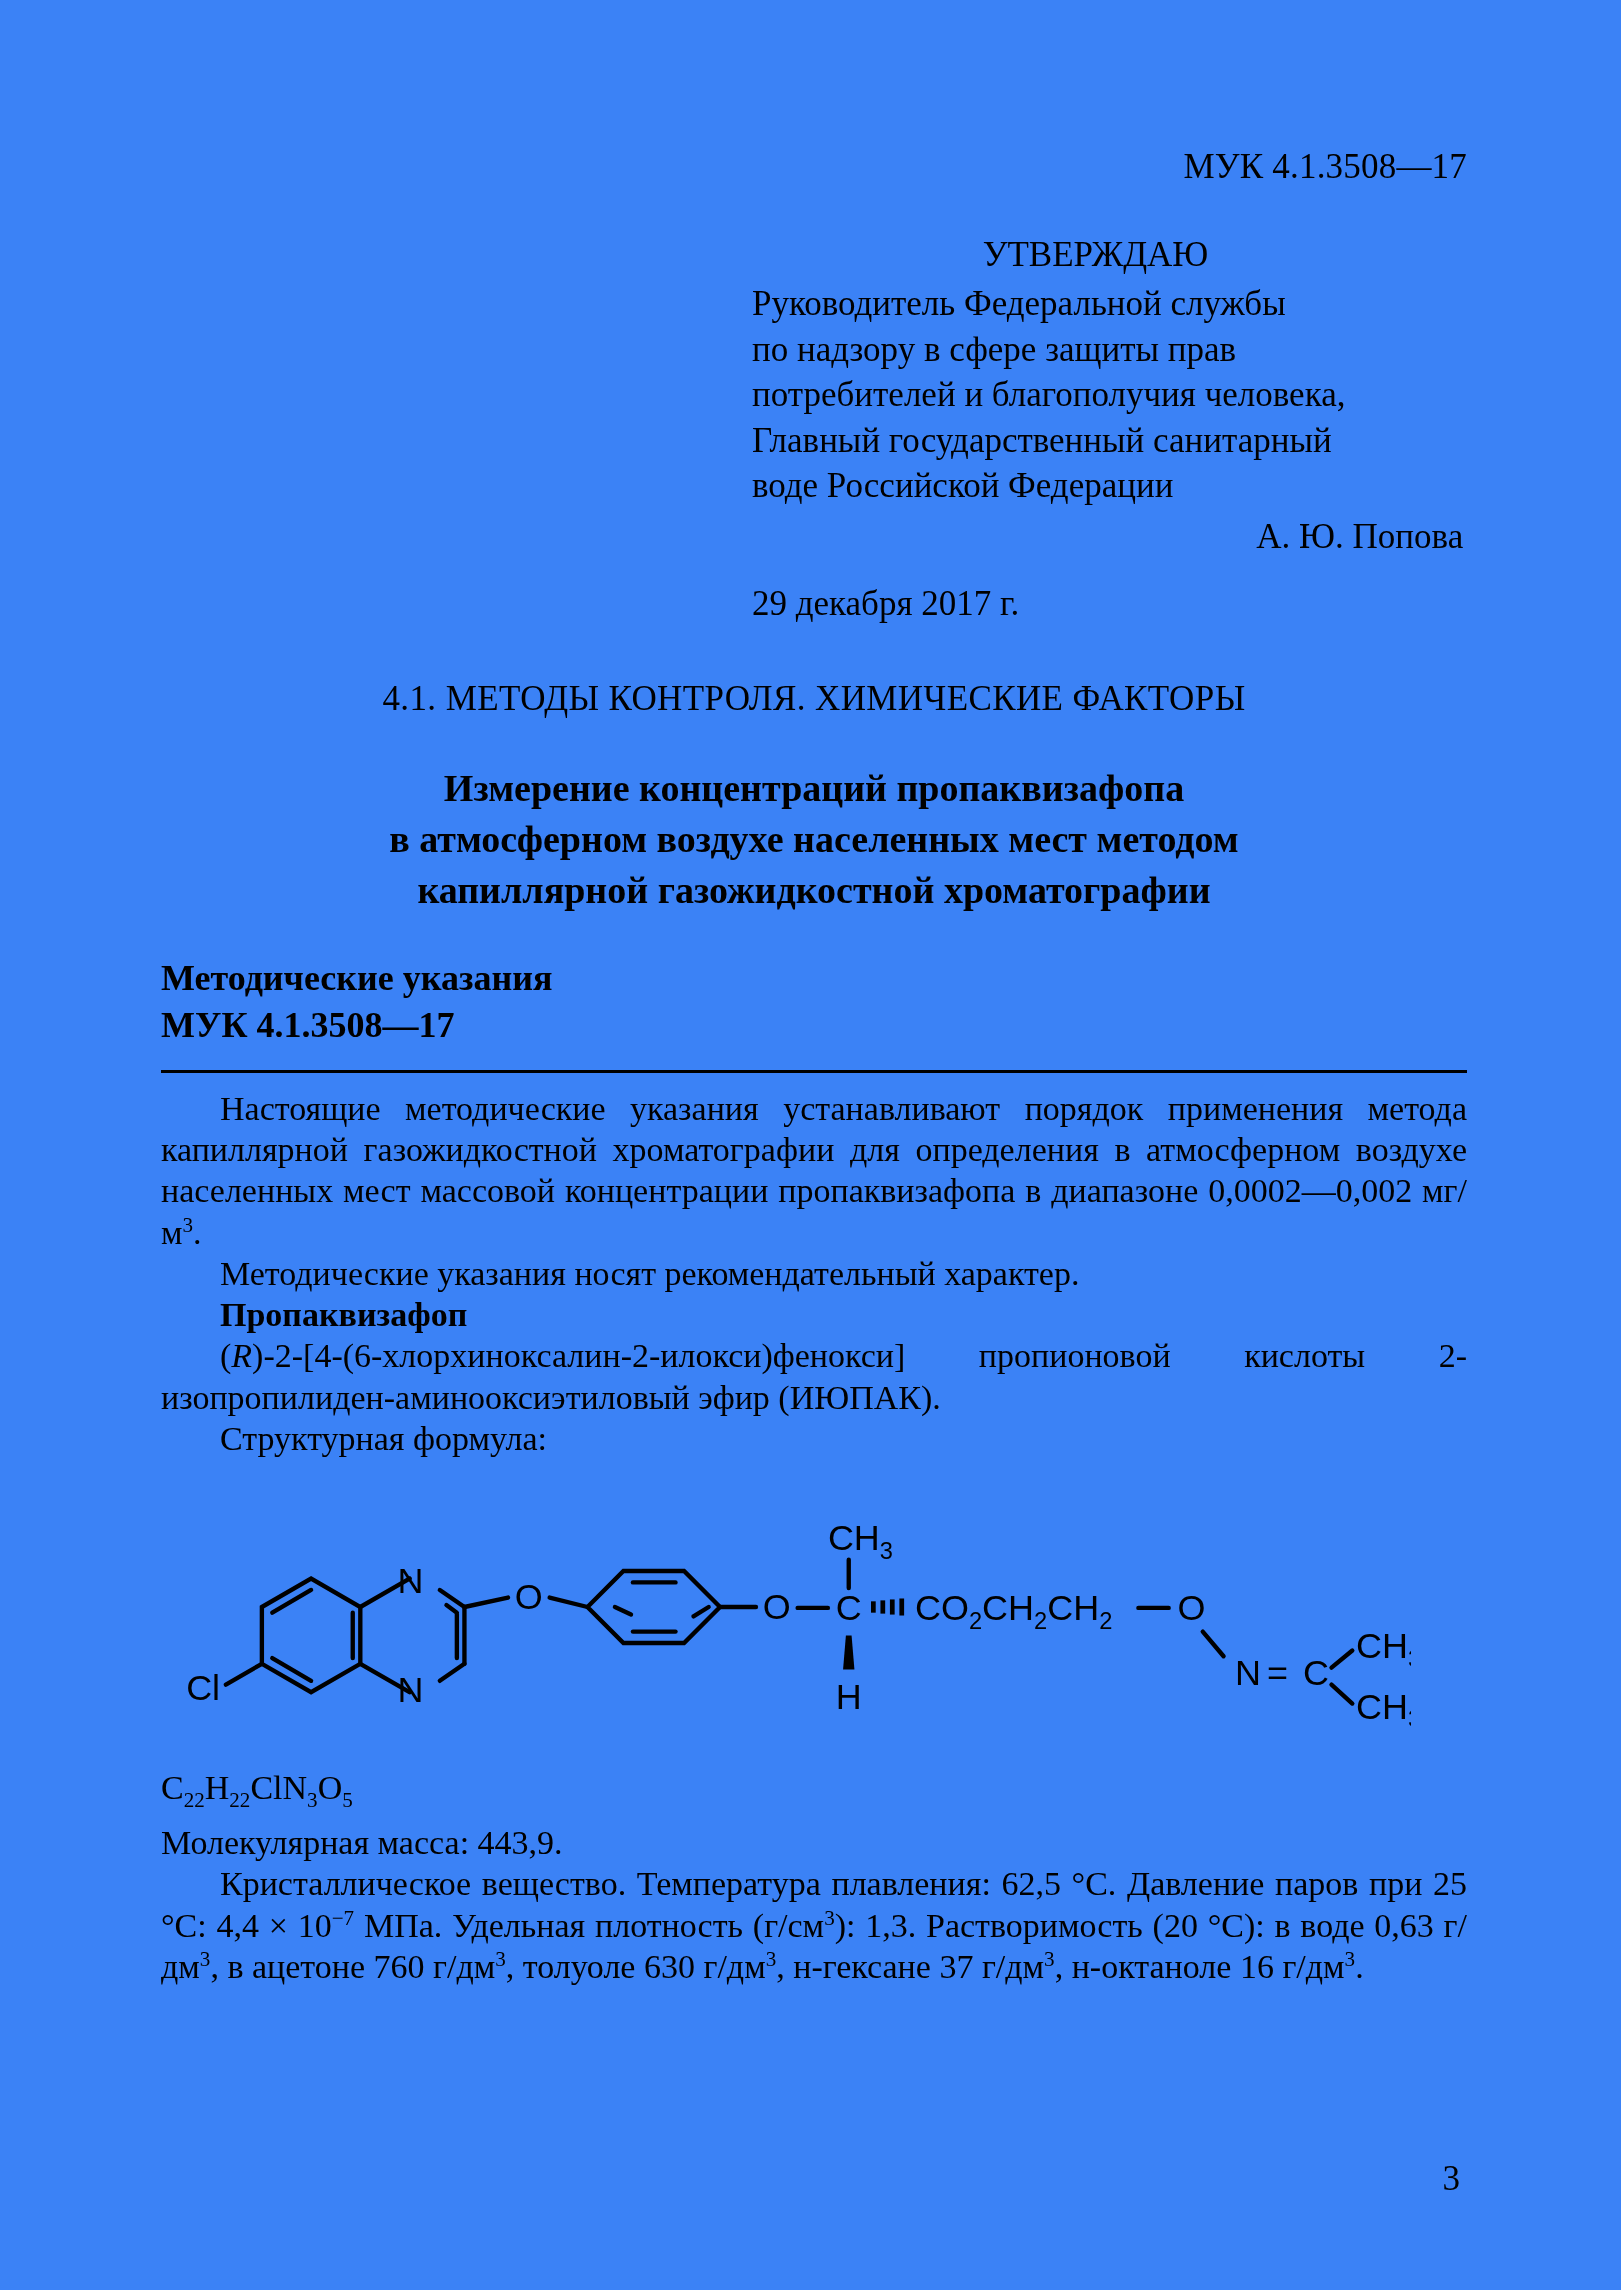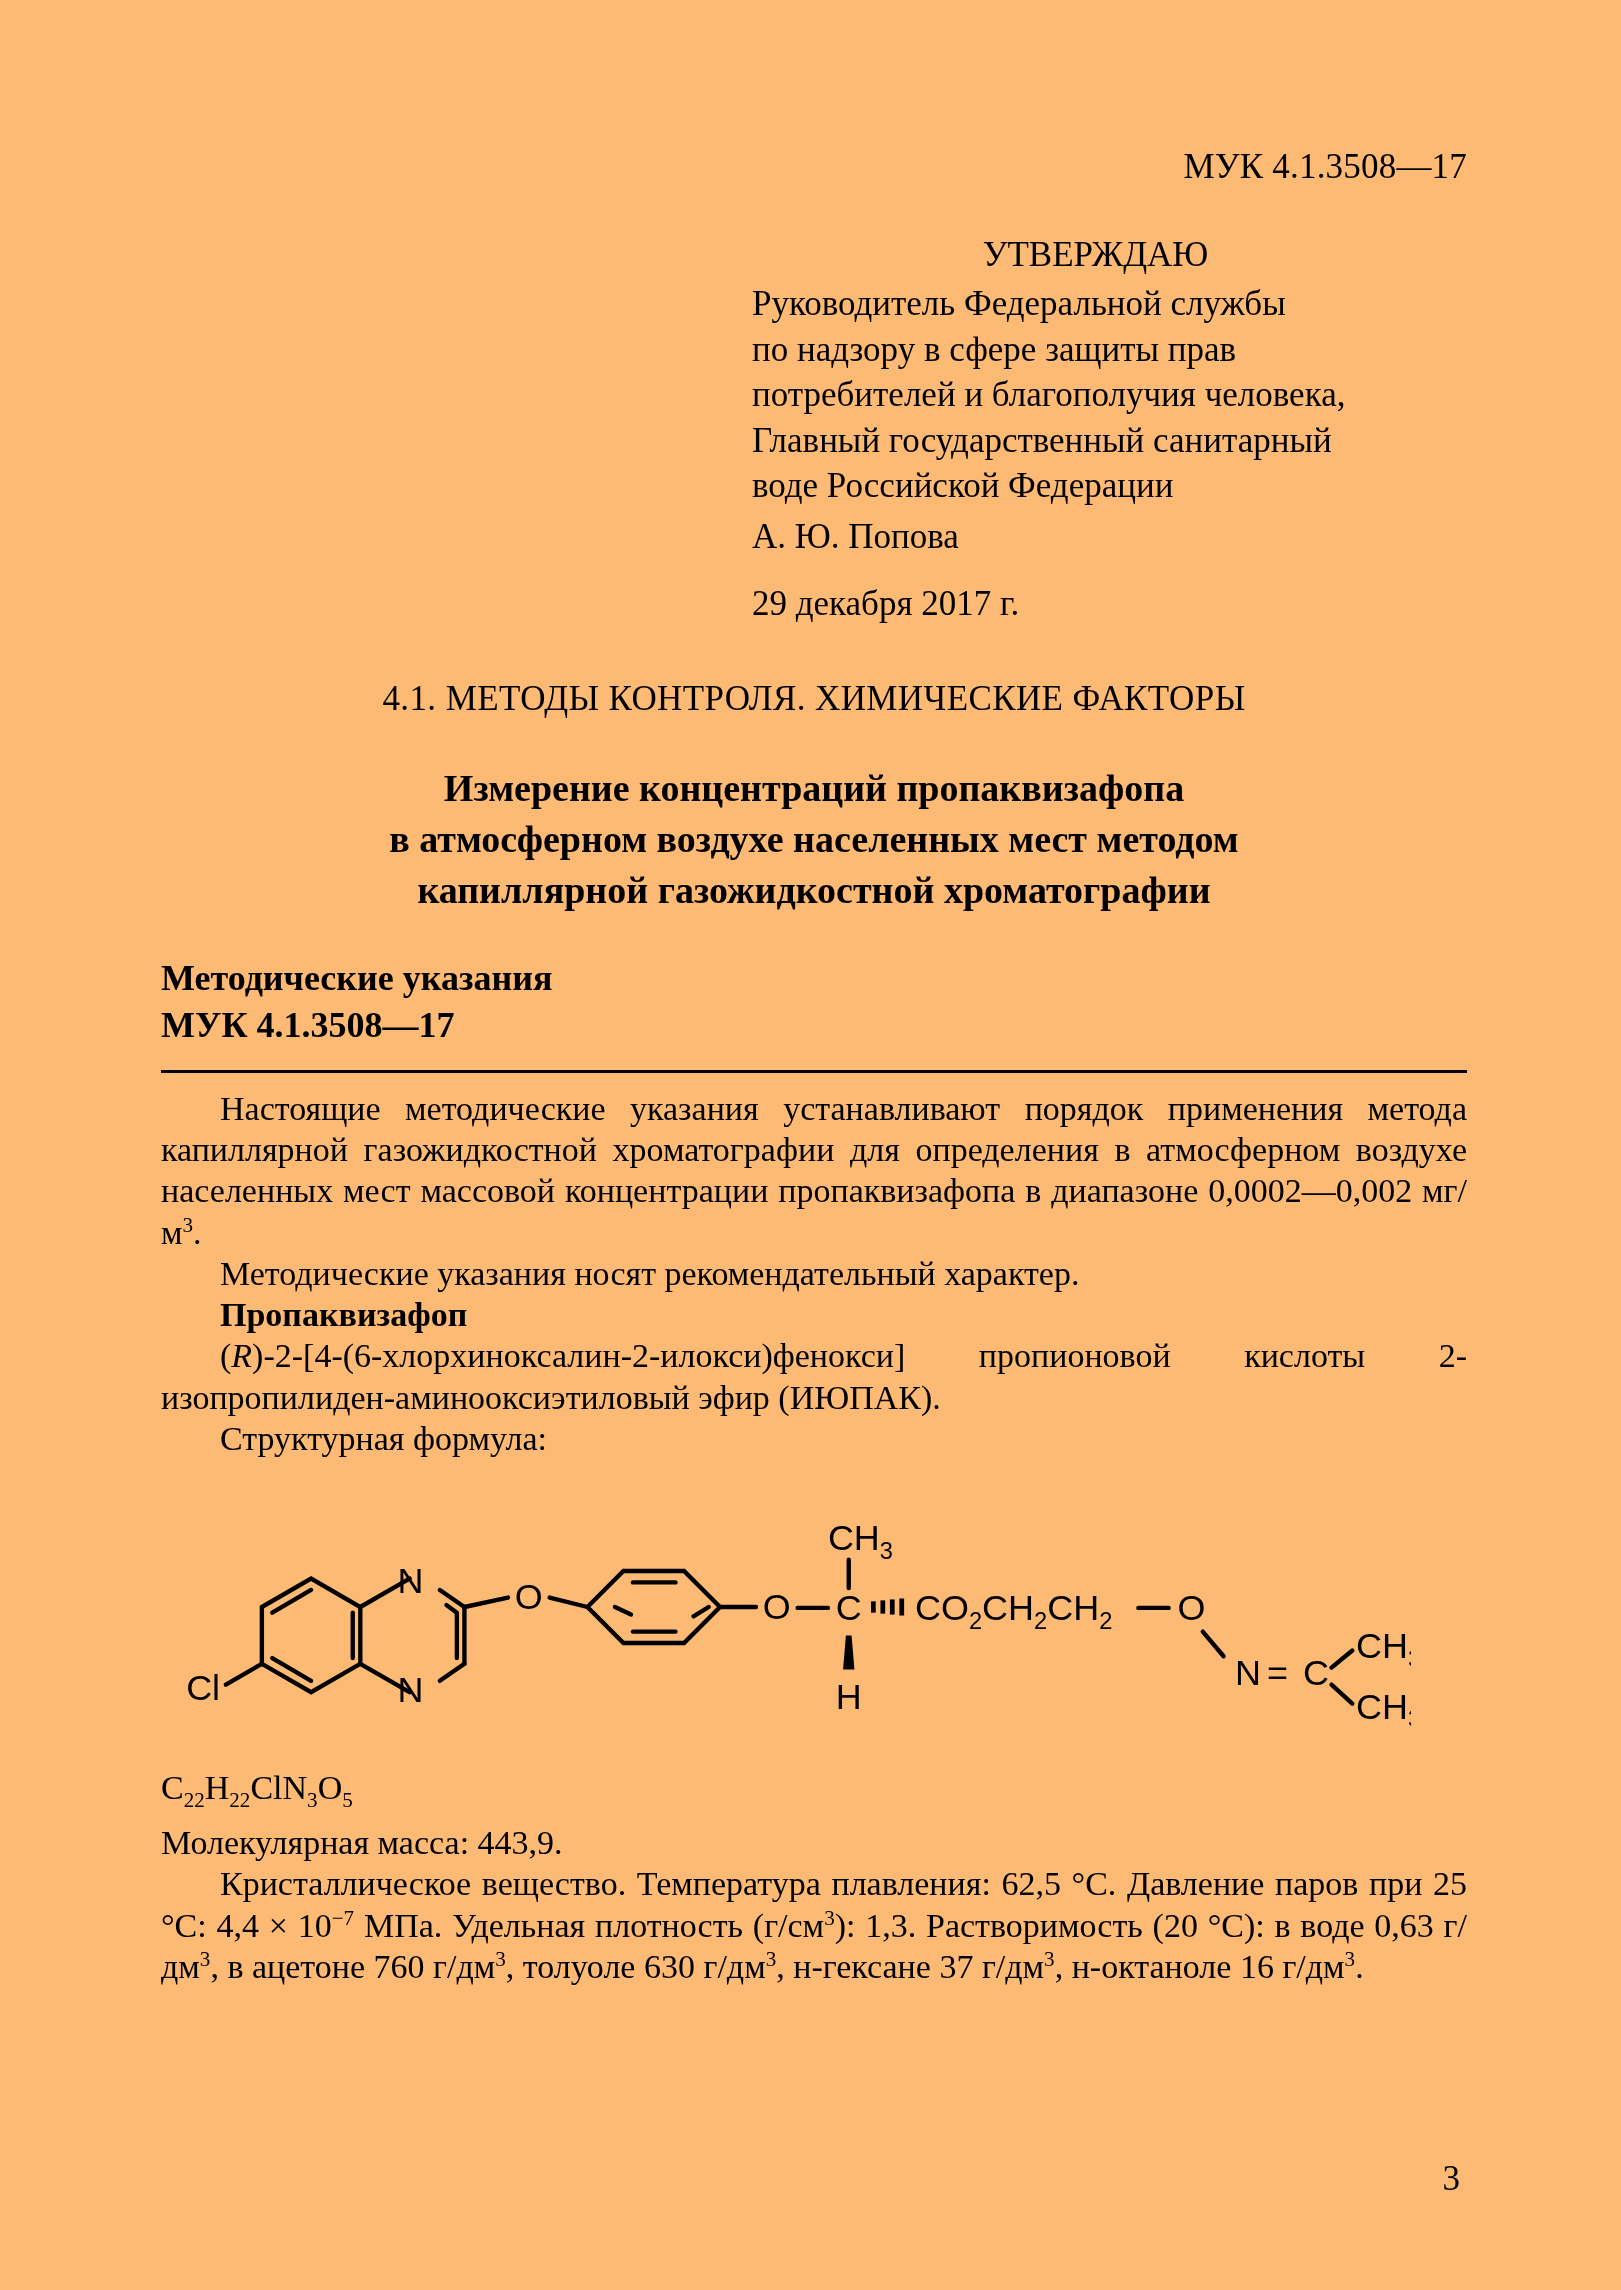--- a/index.html
+++ b/index.html
@@ -8,21 +8,21 @@
     background: #ffffff;
   }
   body {
     font-family: "Liberation Serif", "DejaVu Serif", serif;
     color: #000000;
   }
   #page {
     position: relative;
     width: 1621px;
     height: 2290px;
-    background: #fdba74;
+    background: #3b82f6;
     box-sizing: border-box;
     padding: 0;
     overflow: hidden;
   }
   .content {
     position: absolute;
     left: 161px;
     top: 0;
     width: 1306px;
   }
@@ -44,20 +44,21 @@
   }
   .approval .center-word {
     display: block;
     text-align: center;
     margin-left: -28px;
     margin-bottom: 3.8px;
   }
   .approval .line { display: block; white-space: nowrap; }
   .approval .signature {
     display: block;
+    text-align: right;
     margin-top: 5.7px;
     padding-right: 3.8px;
   }
   .approval .date {
     display: block;
     margin-top: 21px;
   }
 
   
   .section-heading {

